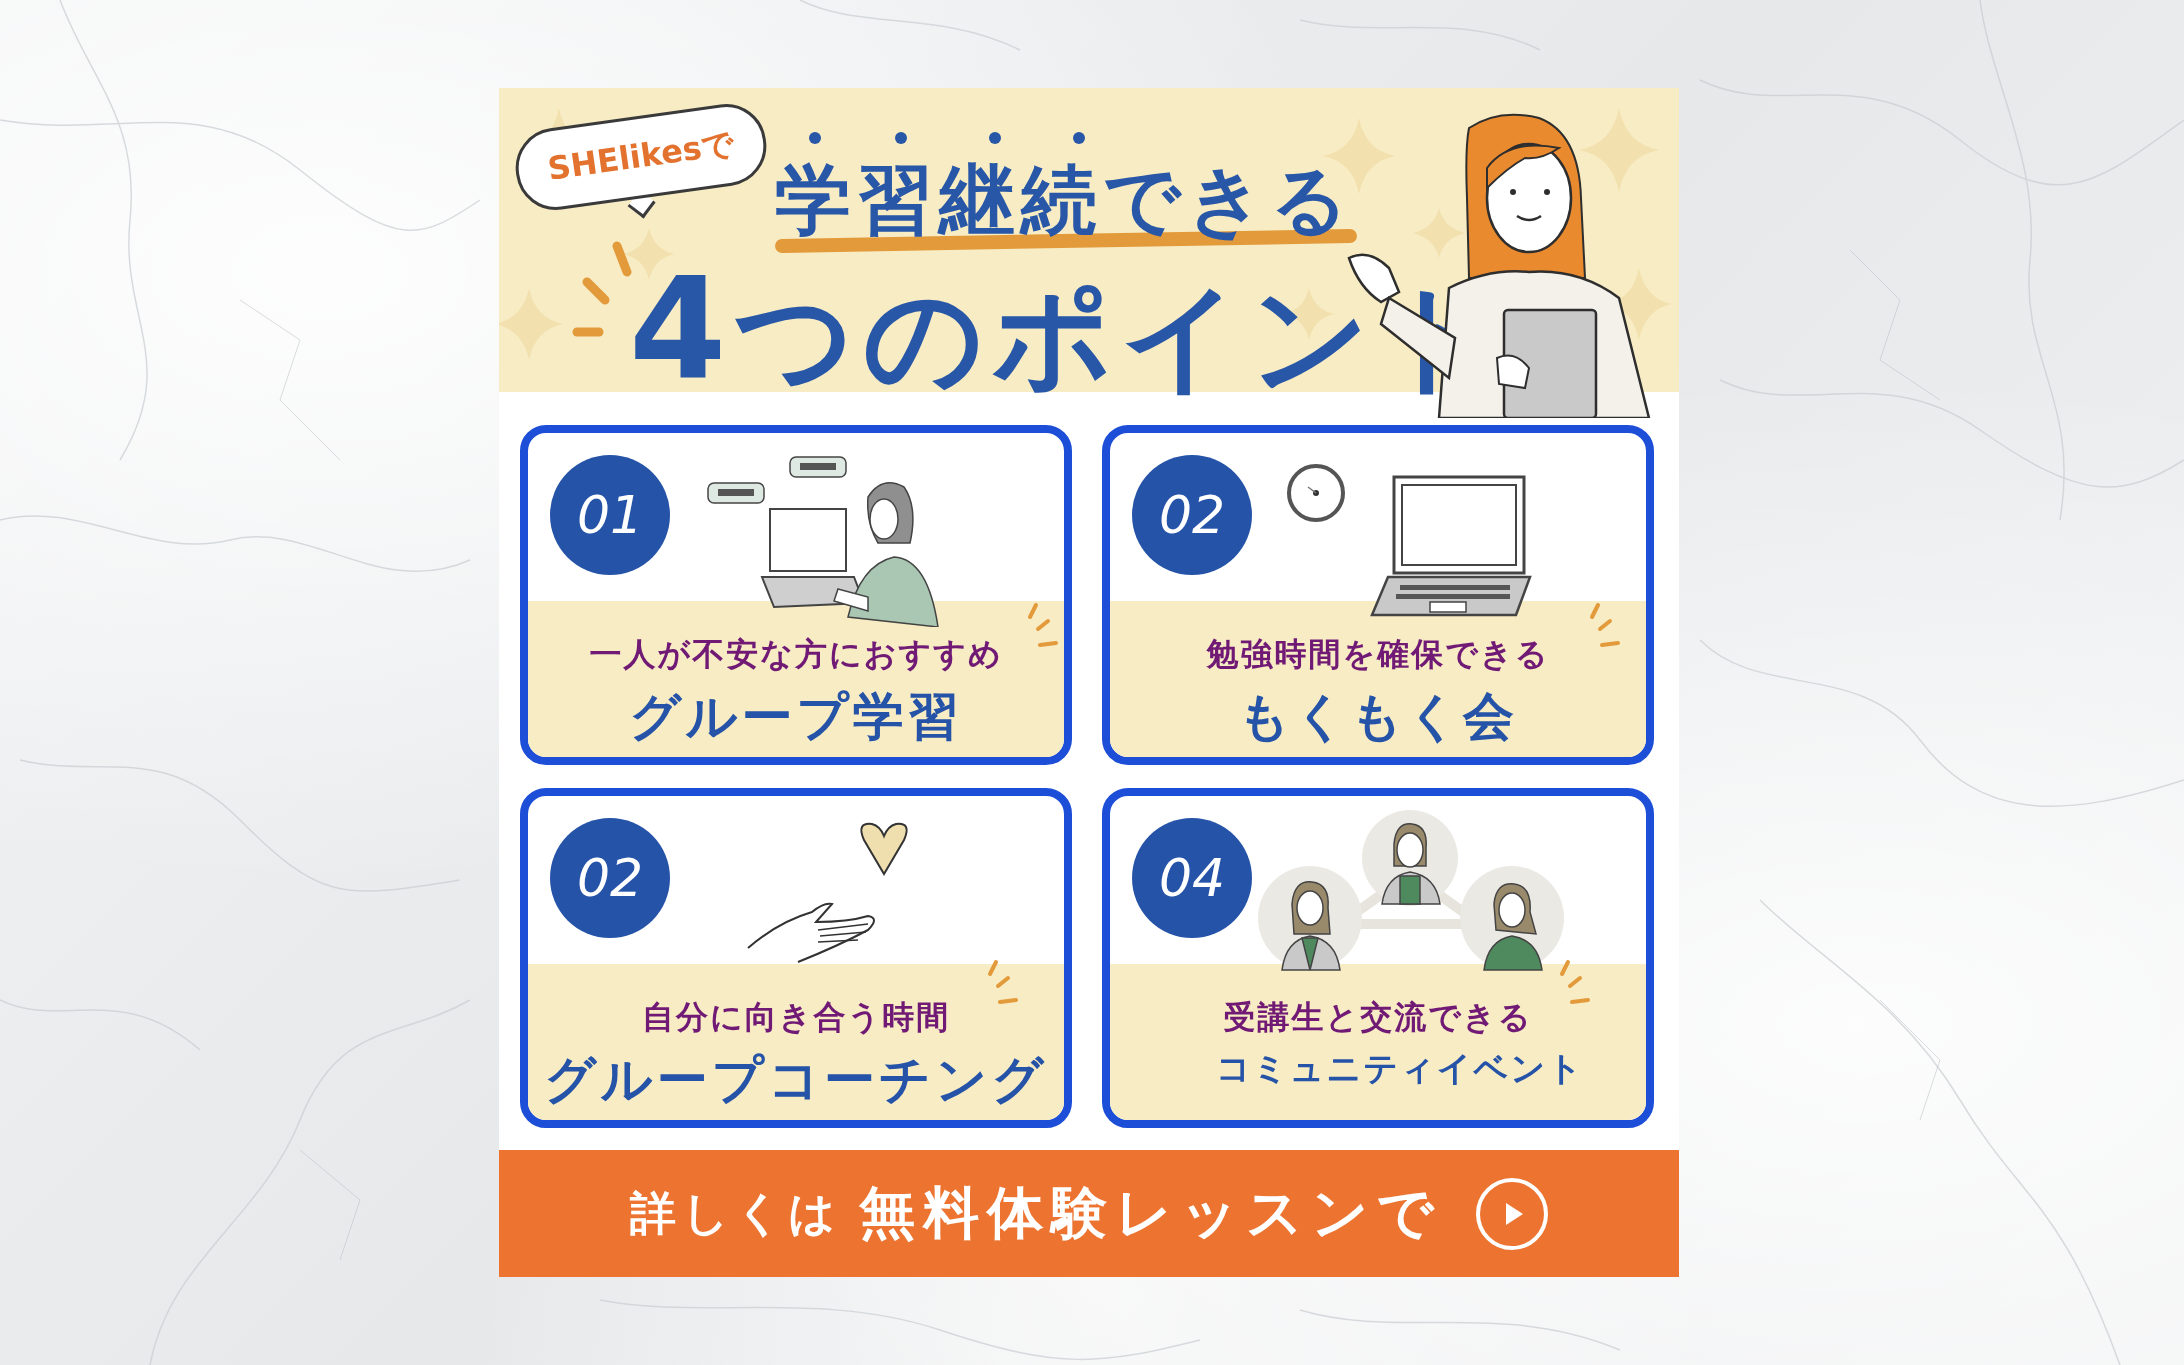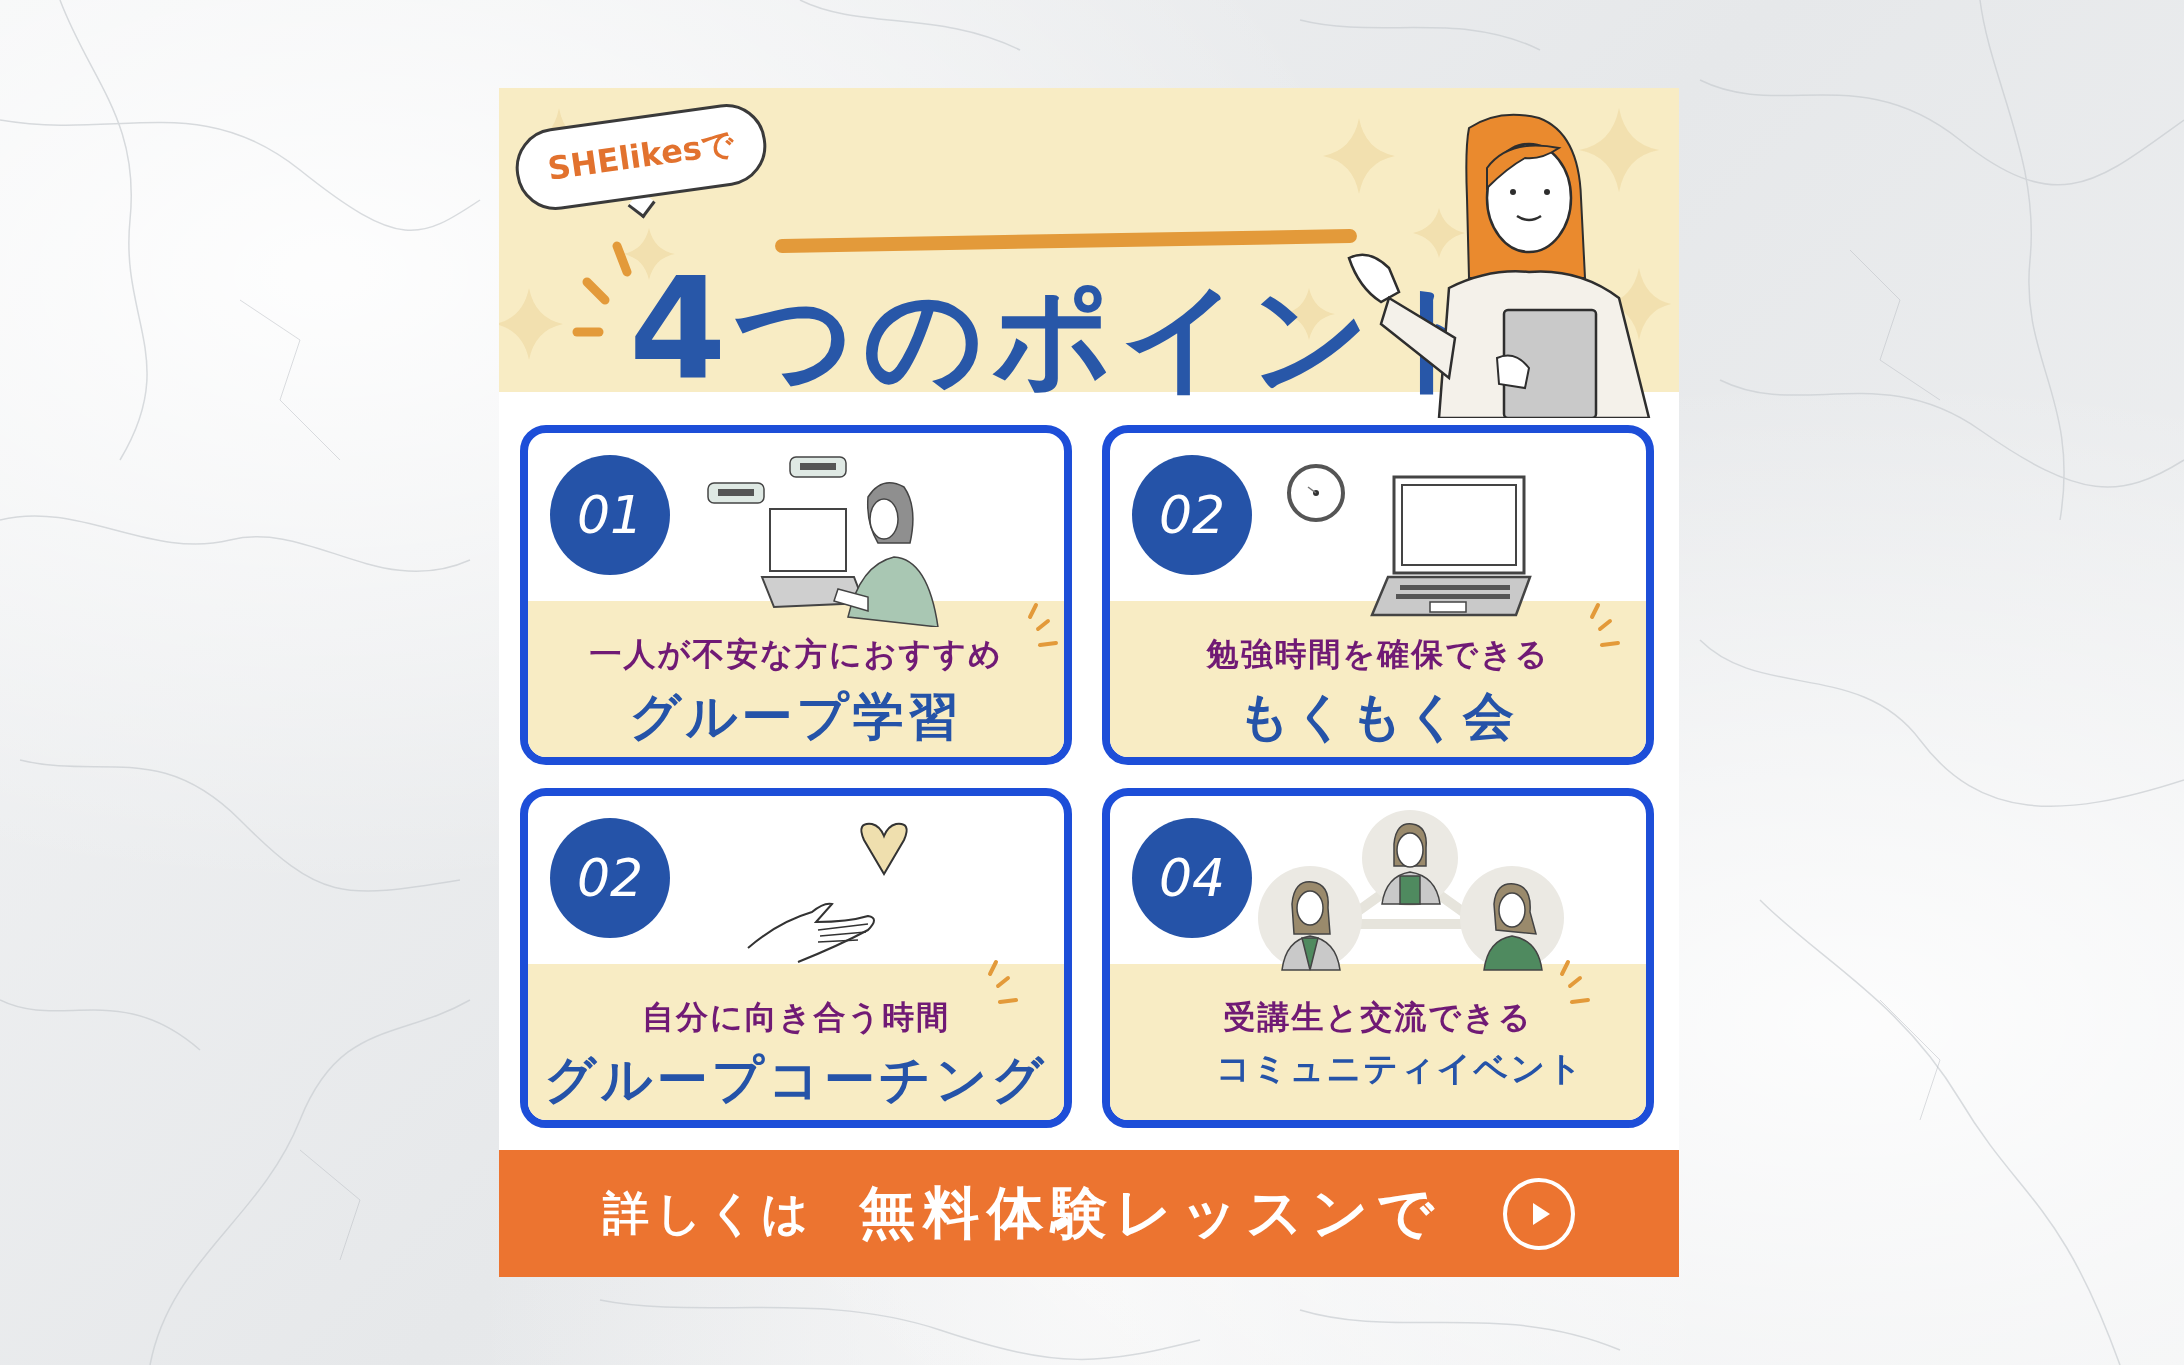--- a/index.html
+++ b/index.html
@@ -100,21 +100,21 @@
     text-align: center; font-size: 51px; font-weight: bold; color: #2553a8;
     letter-spacing: 4px; white-space: nowrap;
   }
   .card-illus { position: absolute; }
   .spark-lines { position: absolute; }
 
   .cta {
     position: absolute; left: 0; top: 1062px; width: 1180px; height: 127px;
     background: #ec7430;
     display: flex; align-items: center; justify-content: center;
-    color: #fff; font-weight: bold; cursor: pointer; gap: 27px;
+    color: #fff; font-weight: bold; cursor: pointer;
   }
   .cta-small { font-size: 46px; letter-spacing: 6px; margin-right: 18px; }
   .cta-big { font-size: 56px; letter-spacing: 8px; }
   .cta-play {
     margin-left: 34px; width: 72px; height: 72px; border-radius: 50%;
     border: 4px solid #fff;
     display: flex; align-items: center; justify-content: center;
   }
 </style>
 </head>
@@ -163,20 +163,27 @@
         <path d="M810 200 Q815 222 836 226 Q815 230 810 252 Q805 230 784 226 Q805 222 810 200Z"></path>
       </g>
     </svg>
 
     <div class="bubble">
       <div class="bubble-tail"></div>
       <div class="bubble-body">SHElikesで</div>
     </div>
 
     <div class="title-underline"></div>
+    <div class="title-line1">
+      <span class="hl-dot" style="left:34px"></span>
+      <span class="hl-dot" style="left:120px"></span>
+      <span class="hl-dot" style="left:214px"></span>
+      <span class="hl-dot" style="left:298px"></span>
+      <span>学習継続できる</span>
+    </div>
 
     <svg class="dashes" width="80" height="110" viewBox="0 0 80 110">
       <g stroke="#e39a3a" stroke-width="9" stroke-linecap="round">
         <line x1="48" y1="8" x2="58" y2="34"></line>
         <line x1="18" y1="44" x2="36" y2="62"></line>
         <line x1="8" y1="94" x2="30" y2="94"></line>
       </g>
     </svg>
     <div class="title-line2">
       <span class="big4">4</span><span>つのポイント</span>

